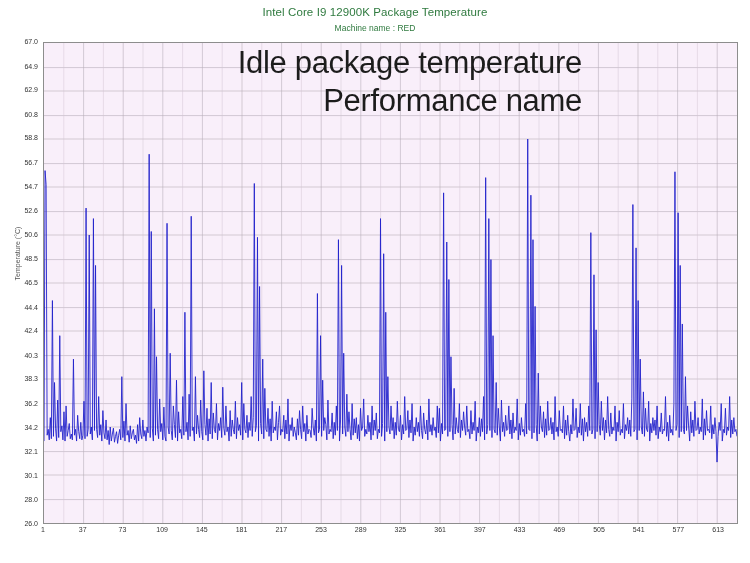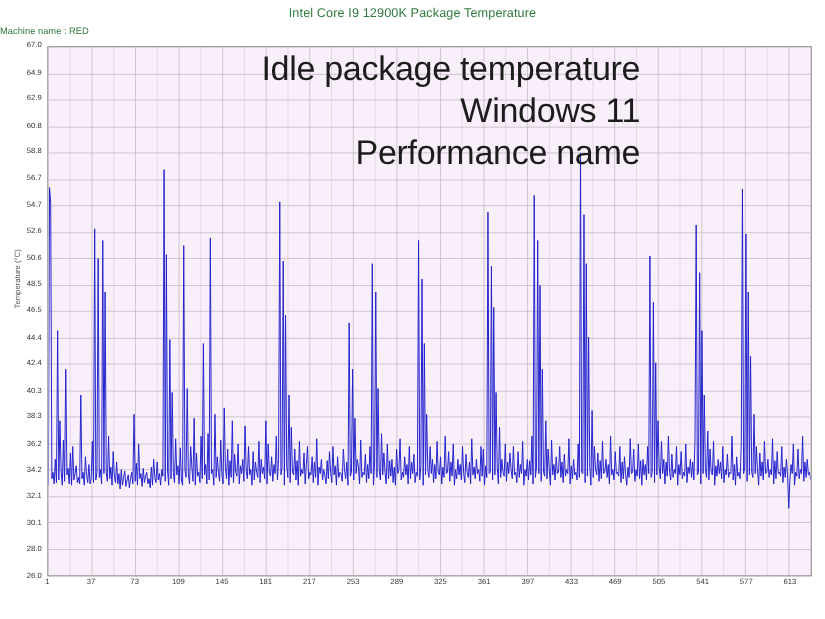--- a/index.html
+++ b/index.html
@@ -33,20 +33,21 @@
     font-size: 11.5px;
     color: #2f7a3f;
     letter-spacing: 0.1px;
     white-space: nowrap;
   }
   #chart-subtitle {
     position: absolute;
     left: 0;
     top: 23px;
     width: 750px;
+    text-align: center;
     font-size: 8.5px;
     color: #2f7a3f;
     white-space: nowrap;
   }
 
   
   #y-axis-title {
     position: absolute;
     left: -38px;
     top: 250px;
@@ -238,17 +239,16 @@
       <div class="x-tick-label" style="left: 559.286px;">469</div>
       <div class="x-tick-label" style="left: 599px;">505</div>
       <div class="x-tick-label" style="left: 638.714px;">541</div>
       <div class="x-tick-label" style="left: 678.429px;">577</div>
       <div class="x-tick-label" style="left: 718.143px;">613</div>
     </div>
 
 
   <div id="annotation-block">
     <span class="annotation-line">Idle package temperature</span>
-    <span class="annotation-line">Windows 11</span>
     <span class="annotation-line">Performance name</span>
   </div>
 
 </div>
 
 </body></html>

